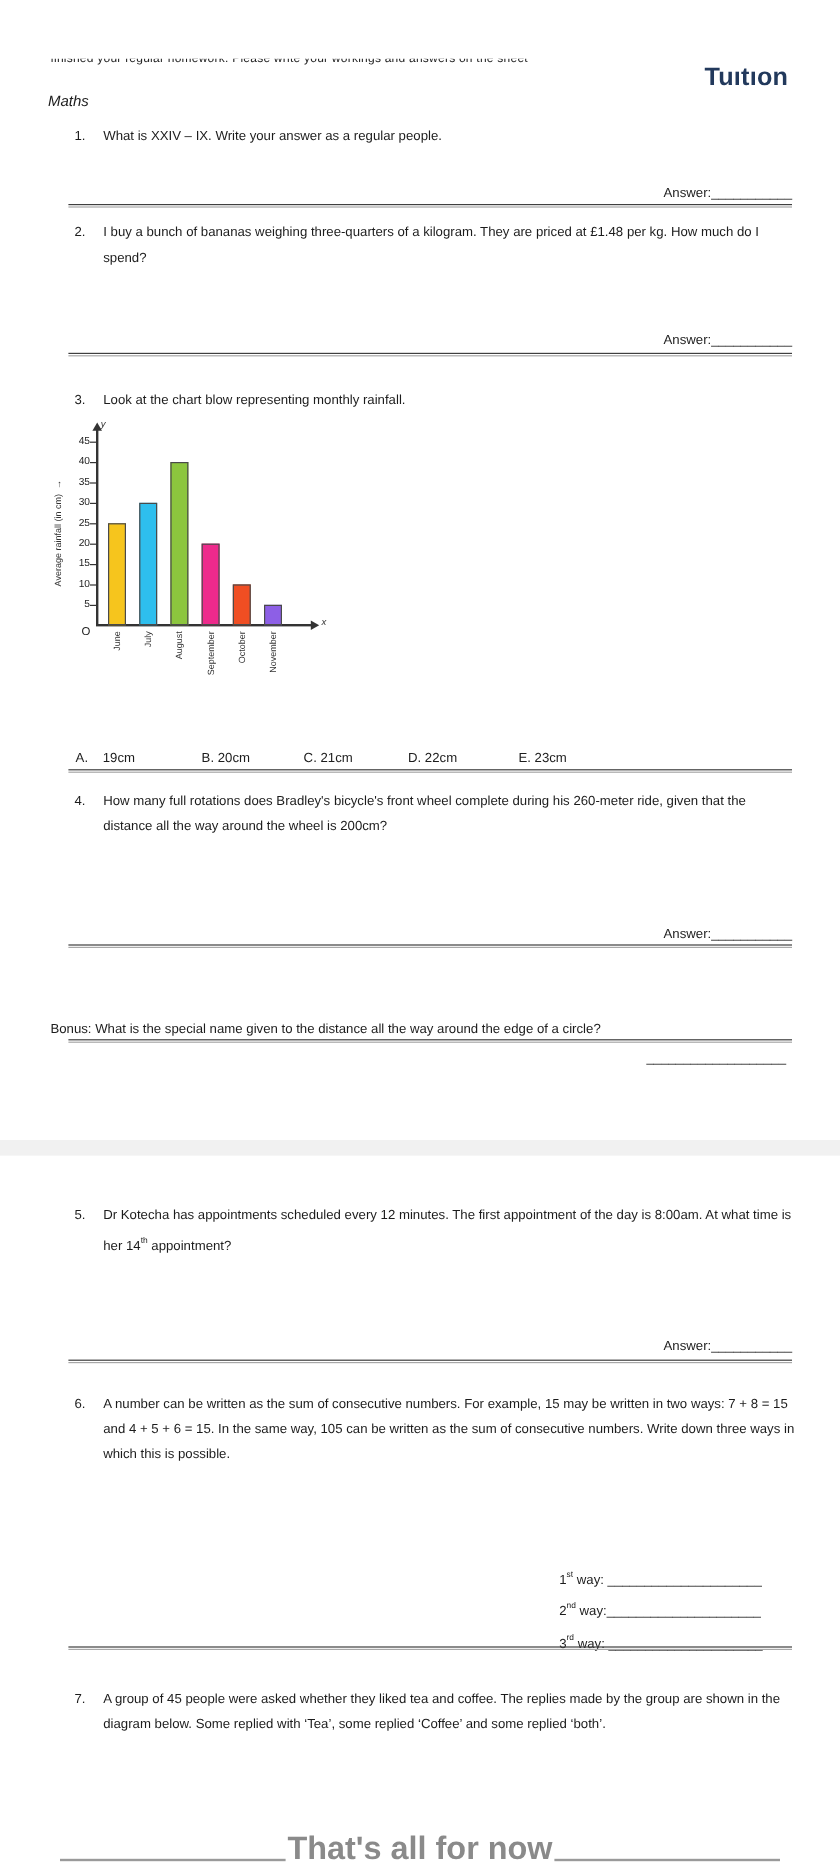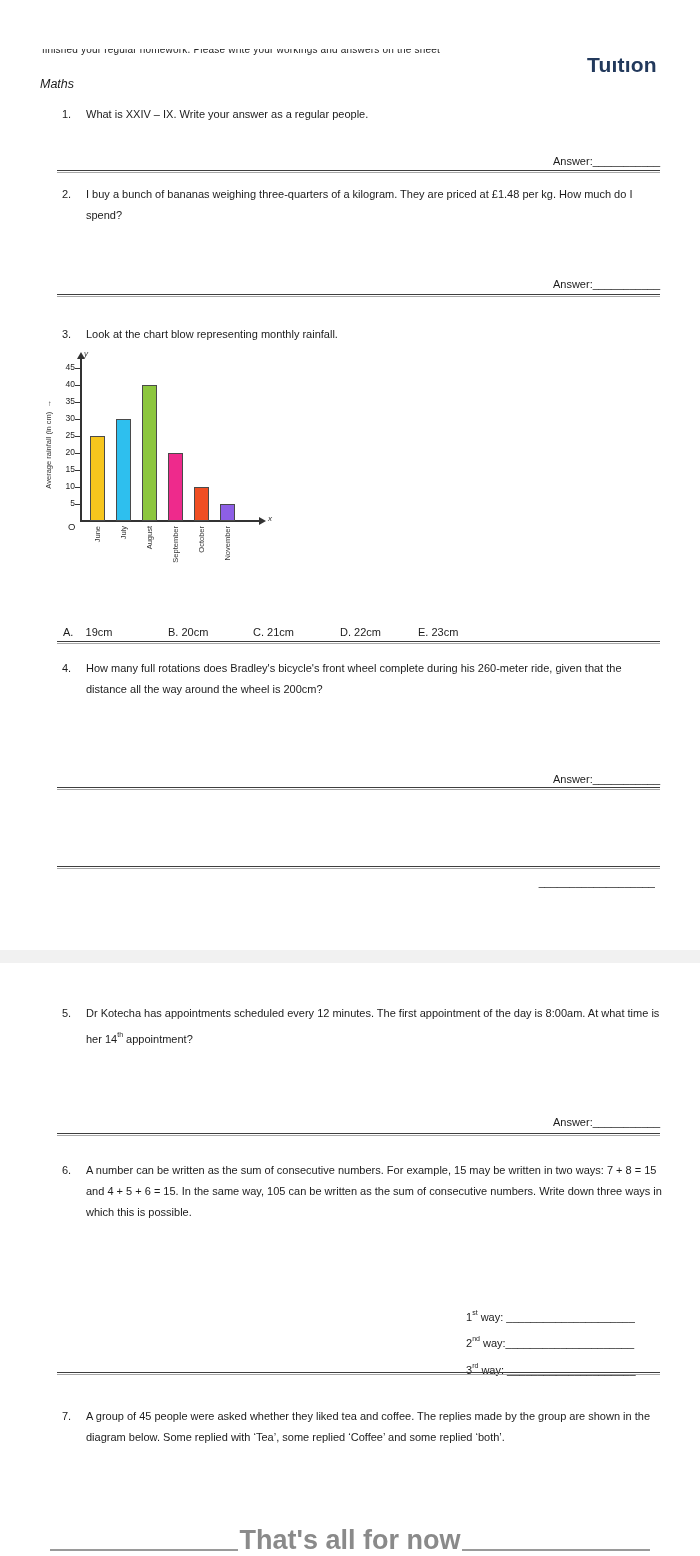--- a/index.html
+++ b/index.html
@@ -117,30 +117,31 @@
         <div class="bar" style="left: 178px; top: 156px; height: 17px; background: rgb(141, 95, 230);"></div>
         <span class="month-label" style="left: 180.5px; top: 178px;">November</span>
       </div>
   </div>
 
 
   <span class="abs opt" style="left:63px;top:622px">A.    19cm</span>
   <span class="abs opt" style="left:168px;top:622px">B. 20cm</span>
   <span class="abs opt" style="left:253px;top:622px">C. 21cm</span>
   <span class="abs opt" style="left:340px;top:622px">D. 22cm</span>
-  <span class="abs opt" style="left:418px;top:622px">E. 23cm</span>
+  <span class="abs opt" style="left:432px;top:622px">E. 23cm</span>
   <div class="abs rule" style="top:641px"></div>
 
   <div class="abs q" style="top:658px">
     <span class="q-num">4.</span>
     <span class="q-text">How many full rotations does Bradley's bicycle's front wheel complete during his 260-meter ride, given that the distance all the way around the wheel is 200cm?</span>
   </div>
   <div class="abs answer-row" style="top:769px"><span>Answer:</span><span class="blank">___________</span></div>
   <div class="abs rule" style="top:787px"></div>
 
+  <div class="abs fullleft" style="top:848px">Bonus: What is the special name given to the distance all the way around the edge of a circle?</div>
   <div class="abs blank" style="right:45px;top:872px">___________________</div>
   <div class="abs rule" style="top:866px"></div>
 
   <div class="abs band"></div>
 
   <div class="abs q" style="top:1003px">
     <span class="q-num">5.</span>
     <span class="q-text"><span>Dr Kotecha has appointments scheduled every 12 minutes. The first appointment of the day is 8:00am. At what time is her 14</span><span class="sup">th</span><span> appointment?</span></span>
   </div>
   <div class="abs answer-row" style="top:1112px"><span>Answer:</span><span class="blank">___________</span></div>

